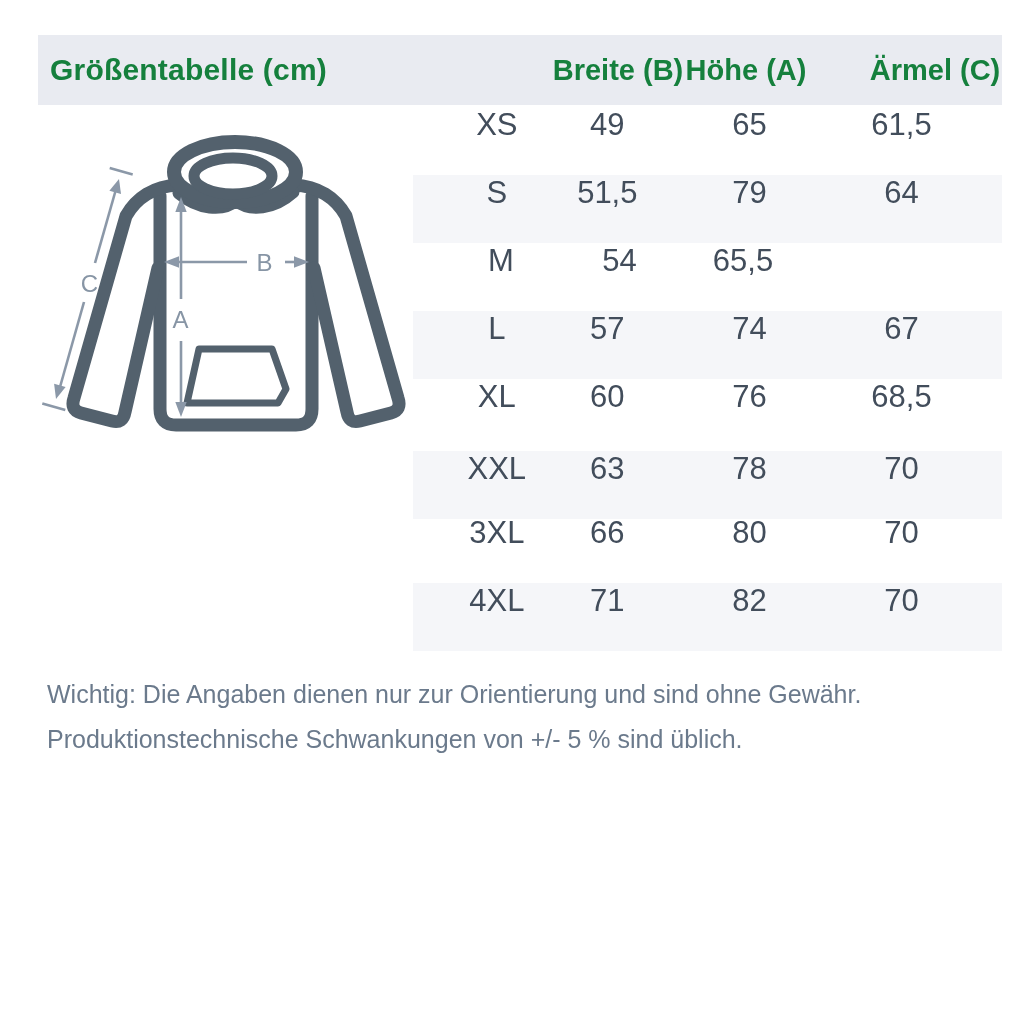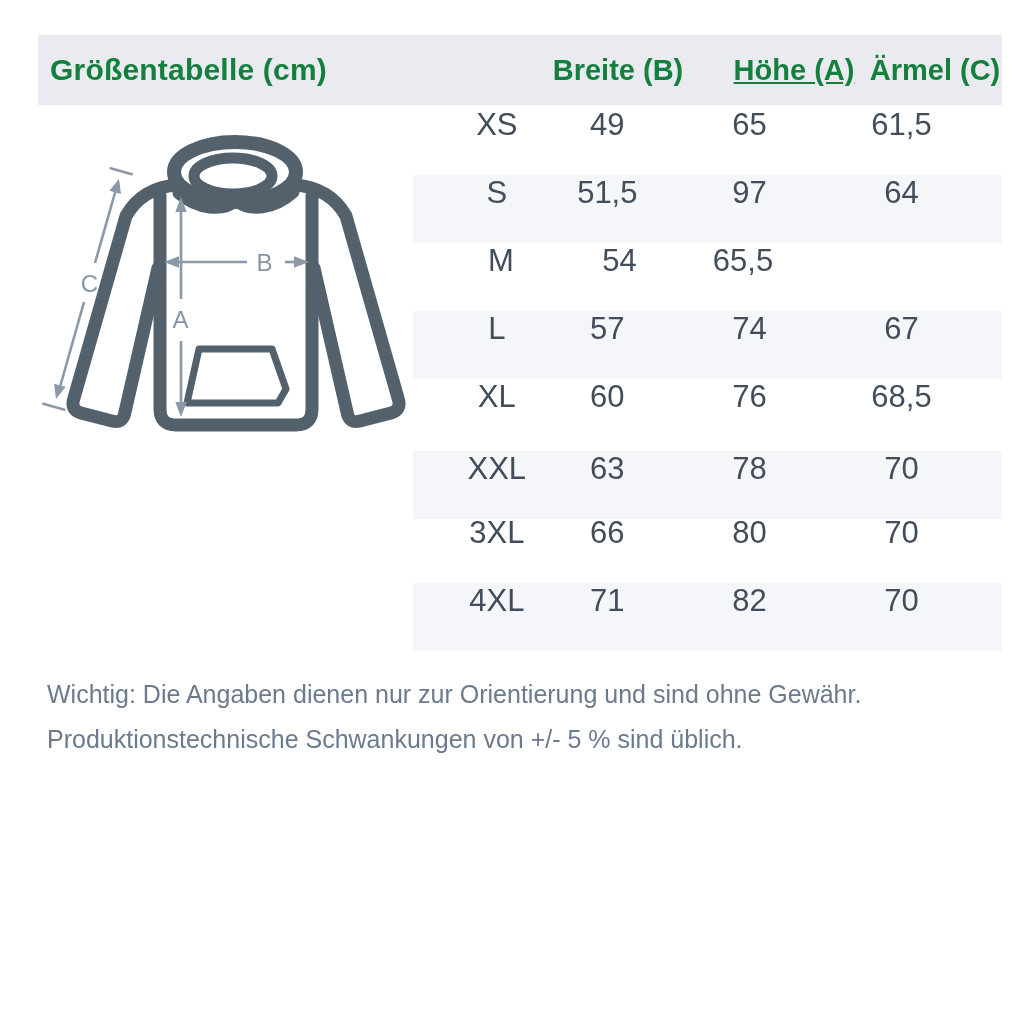--- a/index.html
+++ b/index.html
@@ -16,21 +16,21 @@
   }
   .thead .title{
     position:absolute;left:12px;top:0;height:70px;line-height:70px;
     font-size:30px;letter-spacing:.2px;
   }
   .thead .col{
     position:absolute;top:0;height:70px;line-height:70px;
     font-size:29px;text-align:center;
   }
   .col-b{left:505px;width:150px;}
-  .col-a{left:660px;width:192px;text-decoration:underline;}
+  .col-a{left:612px;width:192px;}
   .col-c{left:830px;width:134px;padding-right:28px;box-sizing:content-box;}
   .tbody{position:absolute;left:413px;top:107px;width:589px;}
   .trow{
     position:absolute;left:0;width:589px;height:68px;
     display:flex;align-items:flex-start;color:#424d5b;font-size:31px;
   }
   .trow.striped{background:#f5f6f9;}
   .trow .cell{display:block;text-align:center;}
   .cell-size{width:150px;padding-left:26px;box-sizing:border-box;}
   .cell-b{width:113px;}
@@ -71,21 +71,21 @@
   <div class="tbody">
     <div class="trow" style="top:0px">
       <span class="cell cell-size">XS</span>
       <span class="cell cell-b">49</span>
       <span class="cell cell-a">65</span>
       <span class="cell cell-c">61,5</span>
     </div>
     <div class="trow striped" style="top:68px">
       <span class="cell cell-size">S</span>
       <span class="cell cell-b">51,5</span>
-      <span class="cell cell-a">97</span>
+      <span class="cell cell-a">79</span>
       <span class="cell cell-c">64</span>
     </div>
     <div class="trow" style="top:136px">
       <span class="cell cell-size">M</span>
       <span class="cell cell-b">54</span>
       <span class="cell cell-c">65,5</span>
     </div>
     <div class="trow striped" style="top:204px">
       <span class="cell cell-size">L</span>
       <span class="cell cell-b">57</span>

